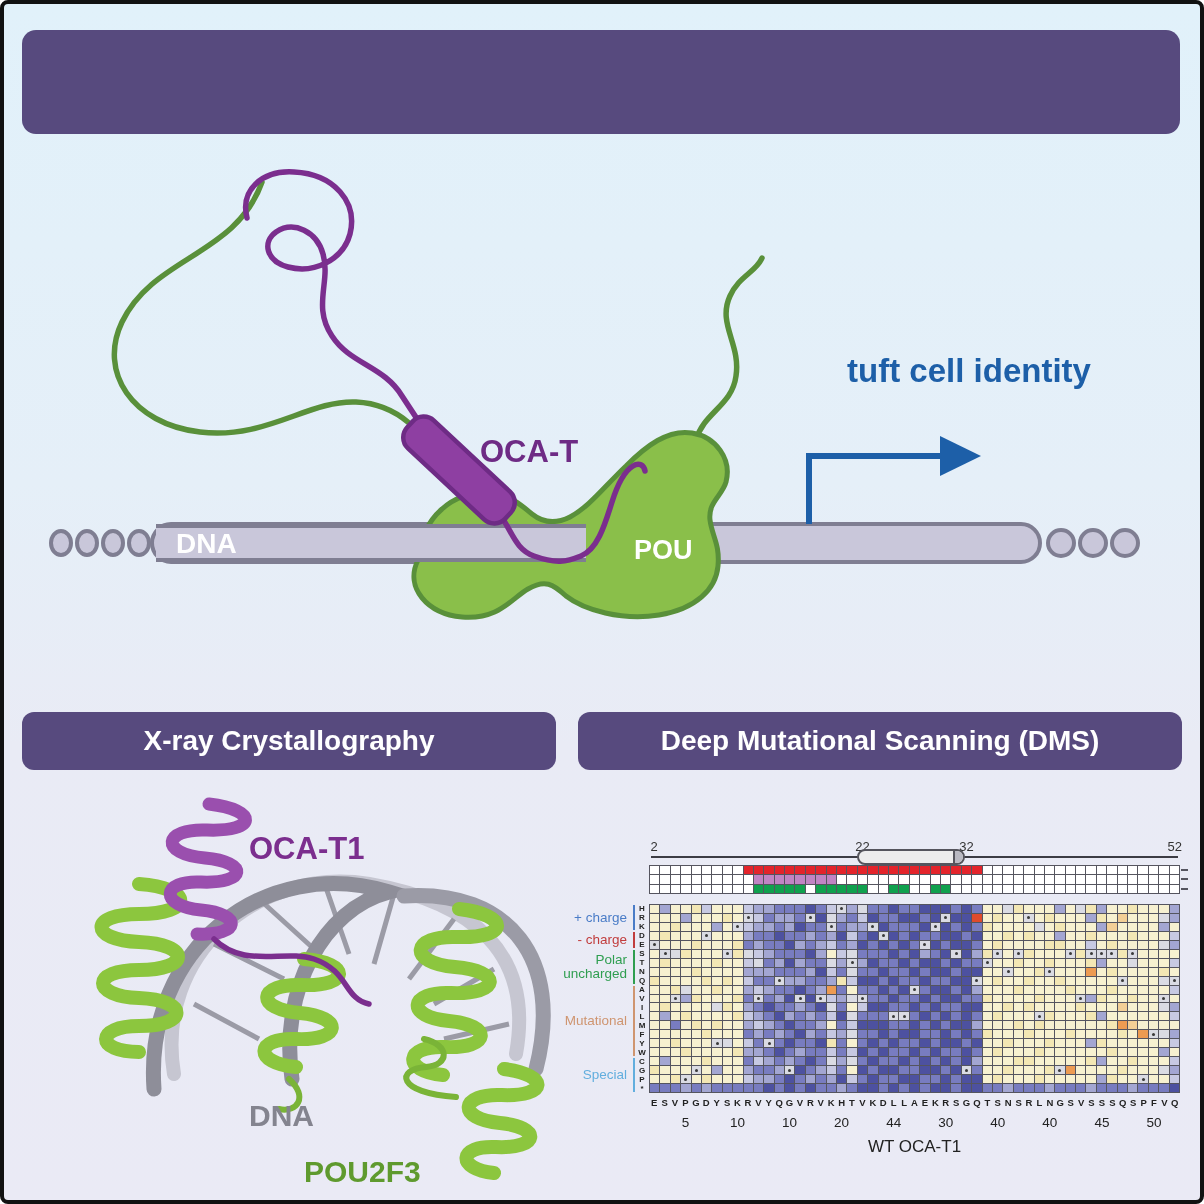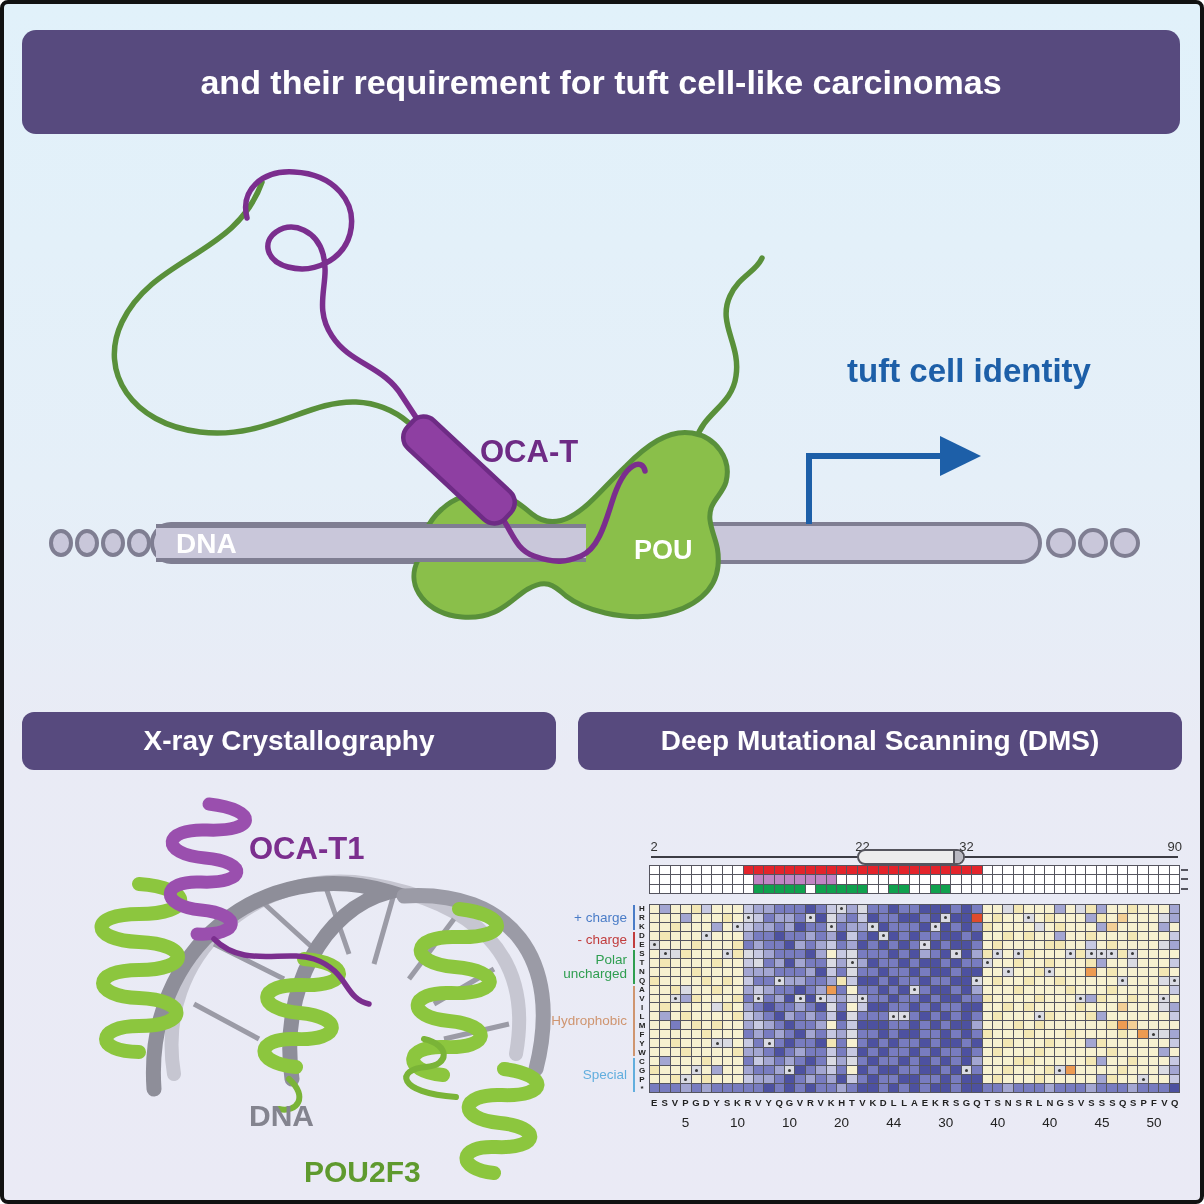--- a/index.html
+++ b/index.html
@@ -29,21 +29,20 @@
   .seqletter{position:absolute;font-size:9.5px;font-weight:bold;color:#222;transform:translateX(-50%);}
   .posnum{position:absolute;font-size:13.5px;color:#222;transform:translateX(-50%);}
   .tickdash{position:absolute;height:2px;width:7px;background:#55555f;}
 </style>
 </head>
 <body>
 
 <div id="page">
 
   <div id="title-banner" class="banner">
-    <div>and their requirement for tuft cell-like carcinomas</div>
   </div>
 
   <svg class="abs" style="left:0;top:140px;" width="1196" height="540" viewBox="0 140 1196 540">
 
     <path d="M 258 178 C 232 252, 150 252, 118 318 C 94 368, 128 420, 196 428 C 262 436, 304 396, 352 398
              C 396 400, 420 430, 438 462 C 446 476, 452 481, 458 486" fill="none" stroke="#59903a" stroke-width="5.5" stroke-linecap="round"></path>
 
     <path d="M 692 436 C 700 408, 728 402, 732 372 C 737 340, 713 320, 726 292 C 735 272, 752 268, 758 254" fill="none" stroke="#59903a" stroke-width="5.5" stroke-linecap="round"></path>
 
     <path d="M 243 214 C 236 186, 258 166, 290 168 C 330 170, 354 198, 346 230 C 339 256, 310 270, 284 263
@@ -126,21 +125,21 @@
     <text id="xtal-ocat1" x="245" y="855" font-size="31" font-weight="bold" fill="#7b2e8e">OCA-T1</text>
     <text id="xtal-dna" x="245" y="1122" font-size="30" font-weight="bold" fill="#84848f">DNA</text>
     <text id="xtal-pou" x="300" y="1178" font-size="30" font-weight="bold" fill="#5f9a2e">POU2F3</text>
   </svg>
 
   <div id="dms-panel" class="abs" style="left:0;top:0;width:1196px;height:1196px;pointer-events:none;">
       <div class="scale-line" style="left:647px;top:852px;width:527px;"></div>
       <div class="scale-num" style="left:650.2058823529412px;top:835px;">2</div>
       <div class="scale-num" style="left:858.4411764705883px;top:835px;">22</div>
       <div class="scale-num" style="left:962.5588235294117px;top:835px;">32</div>
-      <div class="scale-num" style="left:1170.7941176470588px;top:835px;">90</div>
+      <div class="scale-num" style="left:1170.7941176470588px;top:835px;">52</div>
       <div class="helix-pill" style="left:853.2352941176471px;top:845px;width:104.11764705882354px;height:12px;">
         <div class="helix-cap"></div>
       </div>
       <div class="grid" style="left:645px;top:861px;width:531px;height:29px;grid-template-columns:repeat(51,1fr);grid-template-rows:repeat(3,1fr);">
         <div class="cell" style="background: rgb(255, 255, 255);"></div>
         <div class="cell" style="background: rgb(255, 255, 255);"></div>
         <div class="cell" style="background: rgb(255, 255, 255);"></div>
         <div class="cell" style="background: rgb(255, 255, 255);"></div>
         <div class="cell" style="background: rgb(255, 255, 255);"></div>
         <div class="cell" style="background: rgb(255, 255, 255);"></div>
@@ -1491,21 +1490,21 @@
       <div class="rowletter" style="left:633px;top:1062px;">G</div>
       <div class="rowletter" style="left:633px;top:1071px;">P</div>
       <div class="rowletter" style="left:633px;top:1080px;">*</div>
       <div class="bracket" style="left:629px;top:901px;height:25px;background:#4a7cc7;"></div>
       <div class="grouplabel" style="right:573px;top:913.5px;width:90px;color:#4a7cc7;">+ charge</div>
       <div class="bracket" style="left:629px;top:928px;height:16px;background:#c13c3c;"></div>
       <div class="grouplabel" style="right:573px;top:936px;width:90px;color:#c13c3c;">- charge</div>
       <div class="bracket" style="left:629px;top:946px;height:34px;background:#2f9e50;"></div>
       <div class="grouplabel" style="right:573px;top:963px;width:90px;color:#2f9e50;">Polar uncharged</div>
       <div class="bracket" style="left:629px;top:982px;height:70px;background:#cf9570;"></div>
-      <div class="grouplabel" style="right:573px;top:1017px;width:90px;color:#cf9570;">Hydrophobic</div>
+      <div class="grouplabel" style="right:573px;top:1017px;width:90px;color:#cf9570;">Mutational</div>
       <div class="bracket" style="left:629px;top:1054px;height:34px;background:#62aede;"></div>
       <div class="grouplabel" style="right:573px;top:1071px;width:90px;color:#62aede;">Special</div>
       <div class="seqletter" style="left:650.2058823529412px;top:1093px;">E</div>
       <div class="seqletter" style="left:660.6176470588235px;top:1093px;">S</div>
       <div class="seqletter" style="left:671.0294117647059px;top:1093px;">V</div>
       <div class="seqletter" style="left:681.4411764705883px;top:1093px;">P</div>
       <div class="seqletter" style="left:691.8529411764706px;top:1093px;">G</div>
       <div class="seqletter" style="left:702.2647058823529px;top:1093px;">D</div>
       <div class="seqletter" style="left:712.6764705882352px;top:1093px;">Y</div>
       <div class="seqletter" style="left:723.0882352941177px;top:1093px;">S</div>
@@ -1555,15 +1554,16 @@
       <div class="posnum" style="left:681.4411764705883px;top:1111px;">5</div>
       <div class="posnum" style="left:733.5px;top:1111px;">10</div>
       <div class="posnum" style="left:785.5588235294117px;top:1111px;">10</div>
       <div class="posnum" style="left:837.6176470588235px;top:1111px;">20</div>
       <div class="posnum" style="left:889.6764705882354px;top:1111px;">44</div>
       <div class="posnum" style="left:941.7352941176471px;top:1111px;">30</div>
       <div class="posnum" style="left:993.7941176470588px;top:1111px;">40</div>
       <div class="posnum" style="left:1045.8529411764707px;top:1111px;">40</div>
       <div class="posnum" style="left:1097.9117647058824px;top:1111px;">45</div>
       <div class="posnum" style="left:1149.9705882352941px;top:1111px;">50</div>
+      <div style="position:absolute;left:645px;top:1133px;width:531px;text-align:center;font-size:17px;color:#222;">WT OCA-T1</div>
     </div>
 
 </div>
 
 </body></html>

